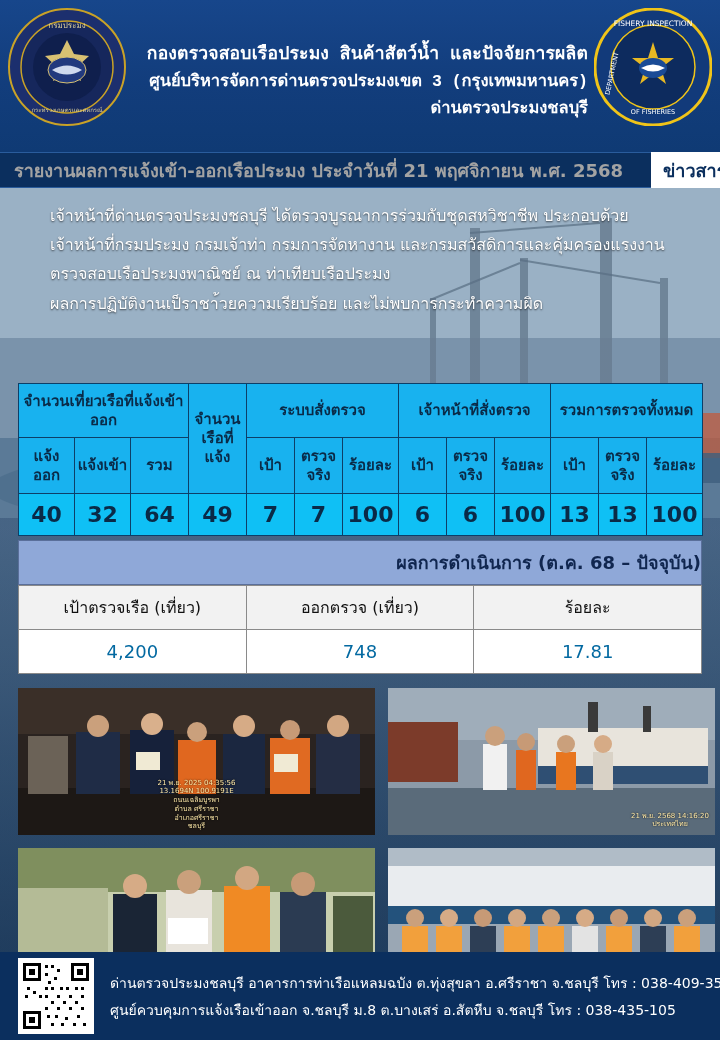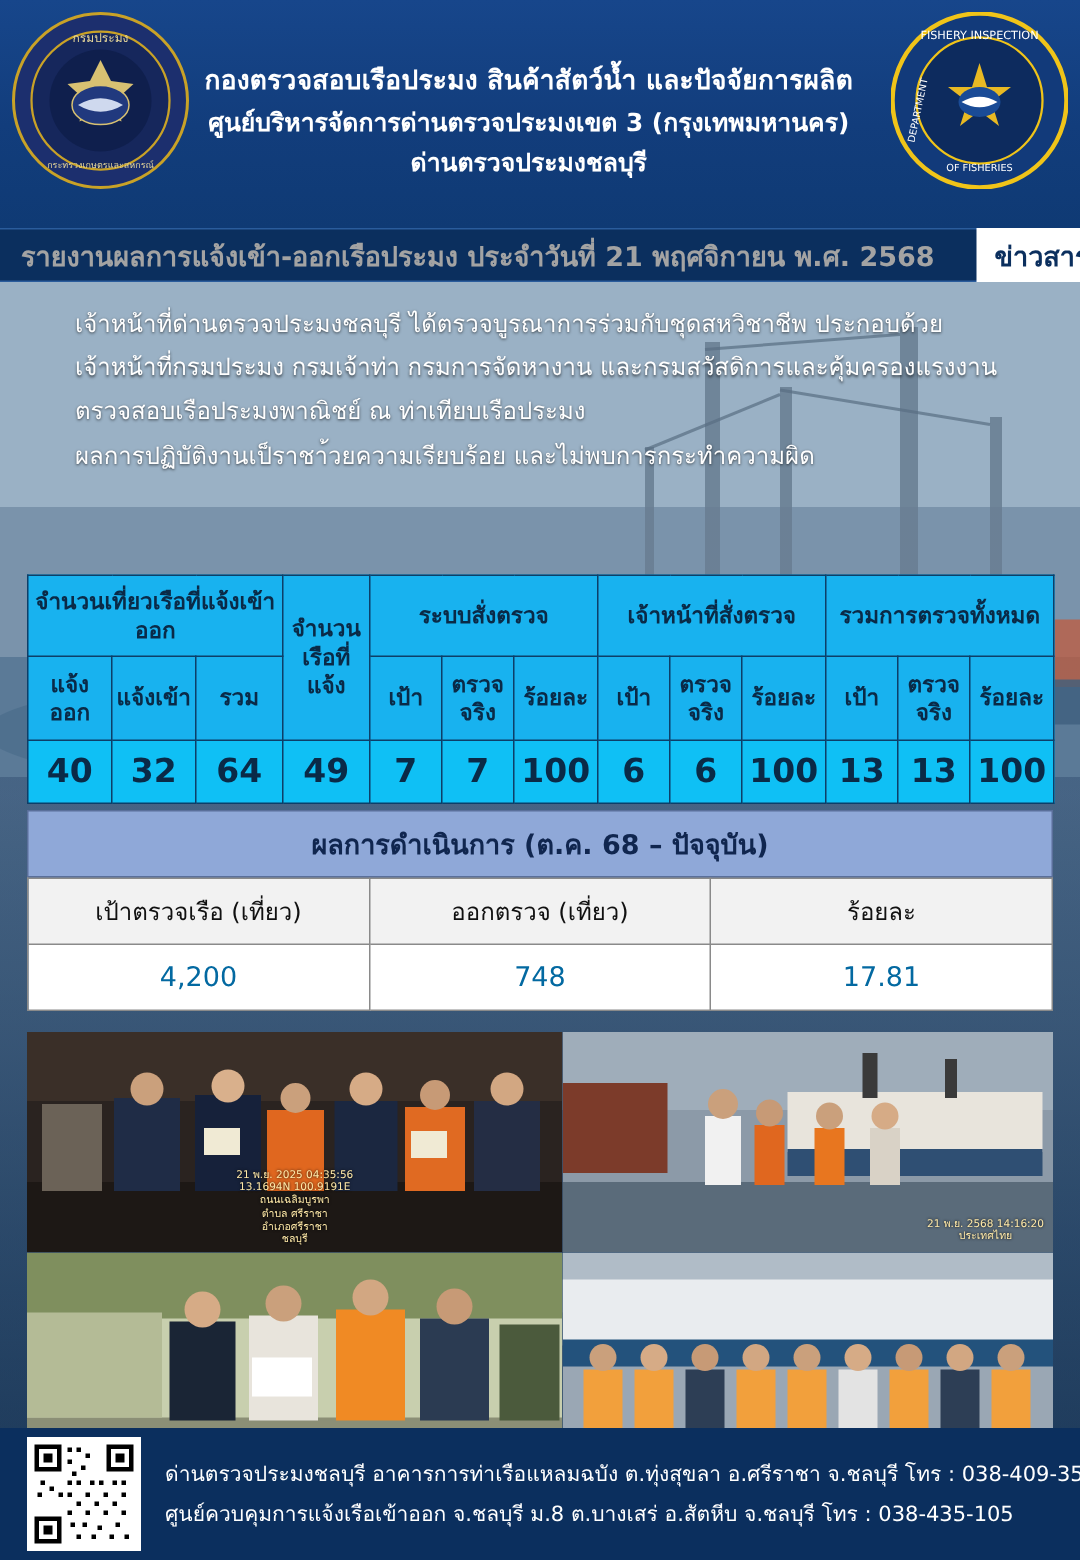--- a/index.html
+++ b/index.html
@@ -27,23 +27,24 @@
     position: absolute; top: 8px;
     width: 118px; height: 118px;
     border-radius: 50%;
   }
   .seal-left { left: 8px; }
   .seal-right { right: 8px; }
   .seal-left svg, .seal-right svg { display:block; }
 
   .header-text {
     position: absolute;
-    left: 132px; right: 147px; top: 42px;
-    text-align: center;
+    left: 132px; right: 132px; top: 42px;
+    text-align: right;
     line-height: 1.45;
+    font-family: Liberation Mono, monospace;
   }
   .header-text .l1 { font-size: 17.5px; font-weight: bold; letter-spacing: .2px; }
   .header-text .l2 { font-size: 16.5px; font-weight: bold; margin-top: 3px; }
   .header-text .l3 { font-size: 16.5px; font-weight: bold; margin-top: 3px; }
 
   
   .titlebar {
     position: relative;
     height: 36px;
     background: #0b2f5e;
@@ -136,20 +137,21 @@
     border-collapse: collapse;
     table-layout: fixed;
   }
   table.progress caption {
     background: #8fa8d8;
     border: 1px solid #5a6f9a;
     color: #10264f;
     font-size: 18px;
     font-weight: bold;
     padding: 7px 0;
+    text-align: right;
   }
   table.progress th {
     background: #f2f2f2;
     border: 1px solid #8a8a8a;
     color: #111;
     font-size: 16px;
     font-weight: normal;
     padding: 9px 0;
   }
   table.progress td {
@@ -162,21 +164,21 @@
   }
 
   
   .photos {
     position: absolute;
     left: 18px; top: 500px;
     width: 618px; height: 295px;
     display: grid;
     grid-template-columns: 357px 327px;
     grid-template-rows: 147px 148px;
-    gap: 0;
+    gap: 13px;
   }
   .photo { position: relative; overflow: hidden; }
   .photo .stamp {
     position: absolute;
     font-size: 7px;
     color: #ffe9a8;
     line-height: 1.25;
     text-shadow: 0 0 2px #000;
     white-space: pre-line;
     text-align: center;

